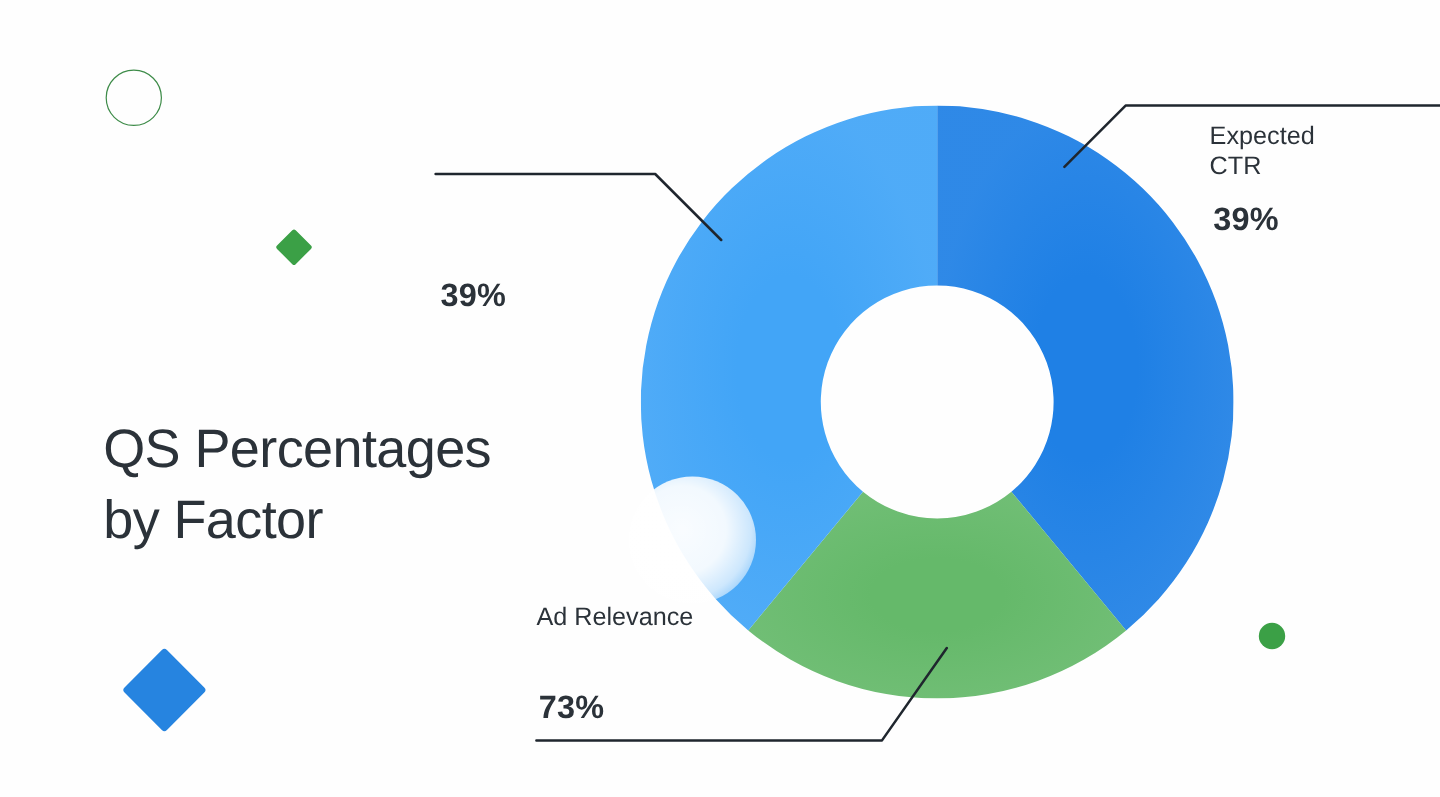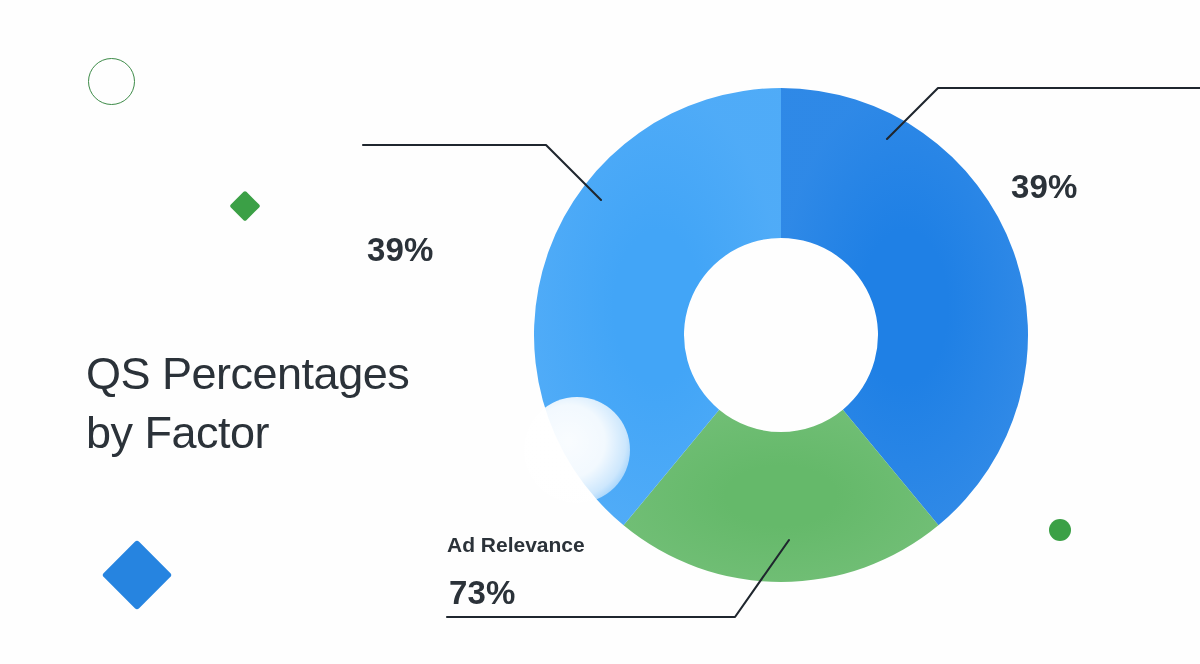--- a/index.html
+++ b/index.html
@@ -112,32 +112,32 @@
     position: absolute;
     color: #2b3239;
     font-size: 21px;
     line-height: 1.18;
     white-space: pre-line;
   }
 
   .callout-value {
     position: absolute;
     color: #2b3239;
-    font-size: 33px;
+    font-size: 27px;
     font-weight: bold;
     letter-spacing: 0.2px;
   }
 
   #callout-landing-label { left: 364px; top: 163px; }
   #callout-landing-value { left: 367px; top: 231px; }
 
   #callout-ctr-label { left: 1008px; top: 102px; }
   #callout-ctr-value { left: 1011px; top: 168px; }
 
-  #callout-adrelevance-label { left: 447px; top: 533px; font-weight: bold; }
+  #callout-adrelevance-label { left: 447px; top: 503px; }
   #callout-adrelevance-value { left: 449px; top: 574px; }
 
   #leader-lines {
     position: absolute;
     left: 0; top: 0;
     width: 1200px;
     height: 664px;
     pointer-events: none;
   }
 </style>
@@ -179,18 +179,20 @@
   <div id="donut-glow"></div>
 
   <svg id="leader-lines" viewBox="0 0 1200 664">
     <polyline points="363,145 546,145 601,200" fill="none" stroke="#1f262e" stroke-width="2.1" stroke-linecap="round" stroke-linejoin="round"></polyline>
     <polyline points="887,139 938,88 1200,88" fill="none" stroke="#1f262e" stroke-width="2.1" stroke-linecap="round" stroke-linejoin="round"></polyline>
     <polyline points="447,617 735,617 789,540" fill="none" stroke="#1f262e" stroke-width="2.1" stroke-linecap="round" stroke-linejoin="round"></polyline>
   </svg>
 
   <div class="callout-value" id="callout-landing-value">39%</div>
 
+  <div class="callout-label" id="callout-ctr-label">Expected
+CTR</div>
   <div class="callout-value" id="callout-ctr-value">39%</div>
 
   <div class="callout-label" id="callout-adrelevance-label">Ad Relevance</div>
   <div class="callout-value" id="callout-adrelevance-value">73%</div>
 
 </div>
 
 </body></html>

